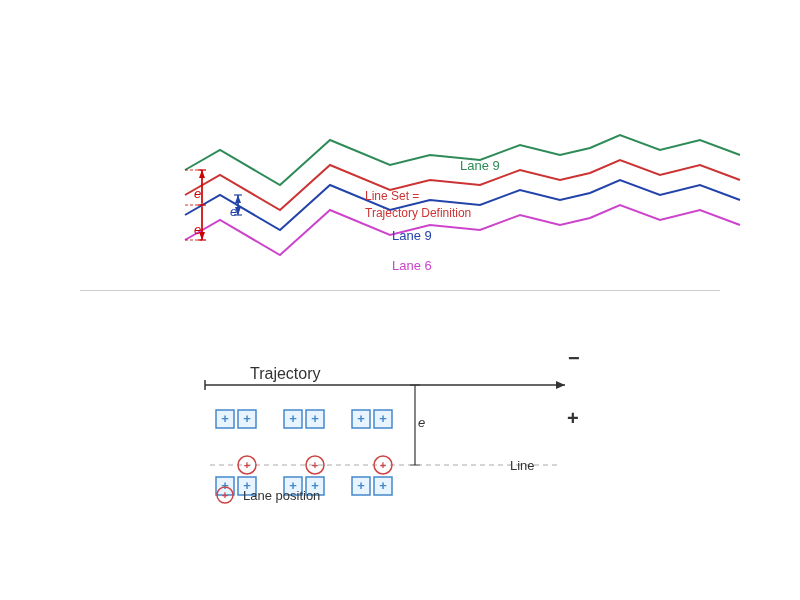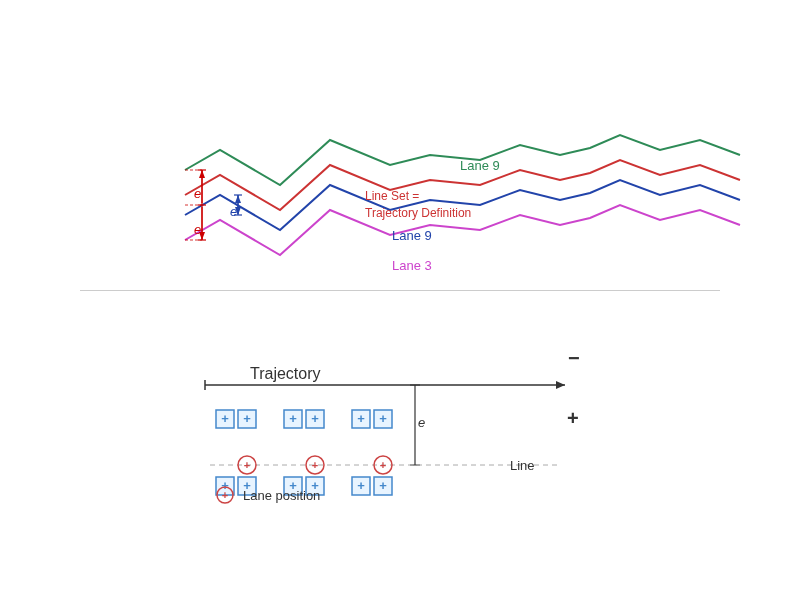--- a/index.html
+++ b/index.html
@@ -207,21 +207,21 @@
   <div class="e-label-1">e</div>
   <div class="e-label-2">e</div>
   <div class="e-label-3">e</div>
 
   <div class="label-lane1">Lane 9</div>
   <div class="label-lineset">
     <span style="white-space:pre-line">Line Set =
 Trajectory Definition</span>
   </div>
   <div class="label-lane2">Lane 9</div>
-  <div class="label-lane3">Lane 3</div>
+  <div class="label-lane3">Lane 6</div>
 </div>
 
 <div class="divider"></div>
 
 <div class="bottom-section">
   <svg class="bottom-svg" viewBox="0 0 800 280">
 
     <line x1="205" y1="75" x2="565" y2="75" stroke="#333" stroke-width="1.5"></line>
     <polygon points="565,75 556,71 556,79" fill="#333"></polygon>
 

